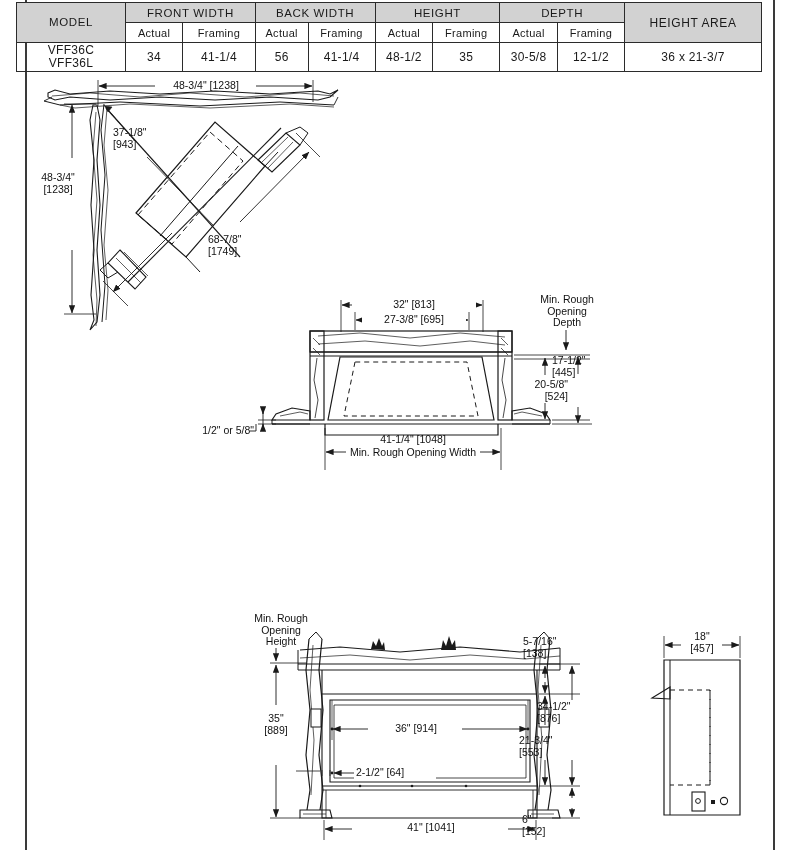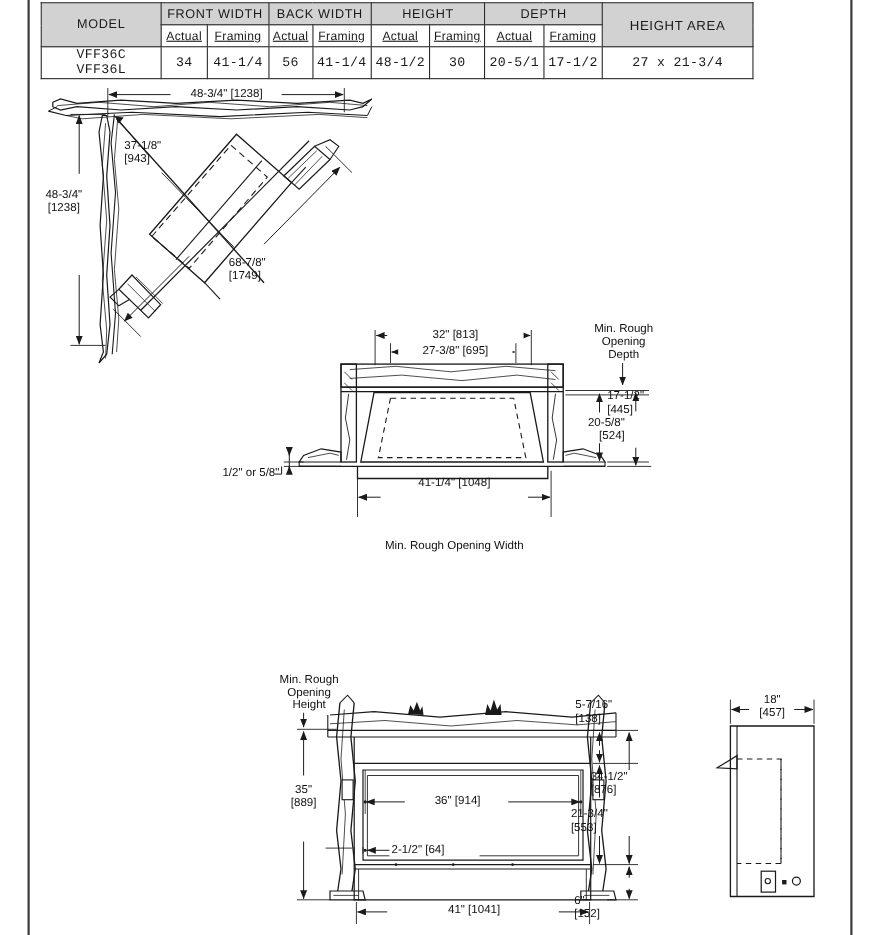--- a/index.html
+++ b/index.html
@@ -27,49 +27,47 @@
     width: 2px;
     height: 850px;
     background: #3a3a3a;
   }
   .page-rule-left  { left: 25px; }
   .page-rule-right { left: 773px; }
 
   
   #spec-table {
     position: absolute;
-    left: 37px;
+    left: 16px;
     top: 2px;
-    width: 648px;
+    width: 746px;
     border-collapse: collapse;
     font-size: 11.5px;
   }
   #spec-table td, #spec-table th {
     border: 1.4px solid #2b2b2b;
     text-align: center;
     vertical-align: middle;
     padding: 1px 2px;
     font-weight: normal;
     letter-spacing: 0.3px;
   }
   #spec-table thead th {
     background: #d2d2d2;
     height: 17px;
     font-size: 11.5px;
     letter-spacing: 0.6px;
   }
   #spec-table .sub-head td {
     height: 17px;
     font-size: 11px;
-    text-decoration: underline;
   }
   #spec-table .val-row td {
     height: 17px;
     font-size: 12px;
-    font-family: Liberation Mono, monospace;
   }
   #spec-table .model-cell {
     font-size: 11.5px;
     line-height: 13px;
     width: 104px;
   }
   #spec-table .view-cell {
     font-size: 12px;
     width: 132px;
   }
@@ -134,24 +132,24 @@
       <tr class="val-row">
         <td class="model-cell">
           <div>VFF36C</div>
           <div>VFF36L</div>
         </td>
         <td>34</td>
         <td>41-1/4</td>
         <td>56</td>
         <td>41-1/4</td>
         <td>48-1/2</td>
-        <td>30</td>
-        <td>20-5/1</td>
-        <td>17-1/2</td>
-        <td class="view-cell">27 x 21-3/4</td>
+        <td>35</td>
+        <td>30-5/8</td>
+        <td>12-1/2</td>
+        <td class="view-cell">36 x 21-3/7</td>
       </tr>
     </tbody>
   </table>
 
   <svg id="drawing" viewBox="0 0 800 850">
     <defs>
       <marker id="ar" markerWidth="9" markerHeight="7" refX="8.5" refY="3.5" orient="auto">
         <polygon points="0,0 9,3.5 0,7" fill="#1a1a1a"></polygon>
       </marker>
       <marker id="arS" markerWidth="9" markerHeight="7" refX="0.5" refY="3.5" orient="auto">
@@ -485,21 +483,21 @@
 [1238]</div>
   <div class="dim l" style="left:113px;  top:127px; width:60px;">37-1/8"
 [943]</div>
   <div class="dim l" style="left:208px;  top:234px; width:62px;">68-7/8"
 [1749]</div>
 
   <div class="dim c bg" style="left:352px; top:299px; width:120px;">32" [813]</div>
   <div class="dim c bg" style="left:362px; top:314px; width:100px;">27-3/8" [695]</div>
   <div class="dim r" style="left:178px;  top:425px; width:76px;">1/2" or 5/8"</div>
   <div class="dim c" style="left:353px;  top:434px; width:120px;">41-1/4" [1048]</div>
-  <div class="dim c" style="left:330px;  top:447px; width:166px;margin-top:44px;">Min. Rough Opening Width</div>
+  <div class="dim c" style="left:330px;  top:447px; width:166px;">Min. Rough Opening Width</div>
   <div class="dim c" style="left:532px;  top:294px; width:70px;">Min. Rough
 Opening
 Depth</div>
   <div class="dim l" style="left:552px;  top:355px; width:54px;">17-1/2"
 [445]</div>
   <div class="dim r" style="left:506px;  top:379px; width:62px;">20-5/8"
 [524]</div>
 
   <div class="dim c" style="left:243px;  top:613px; width:76px;">Min. Rough
 Opening

